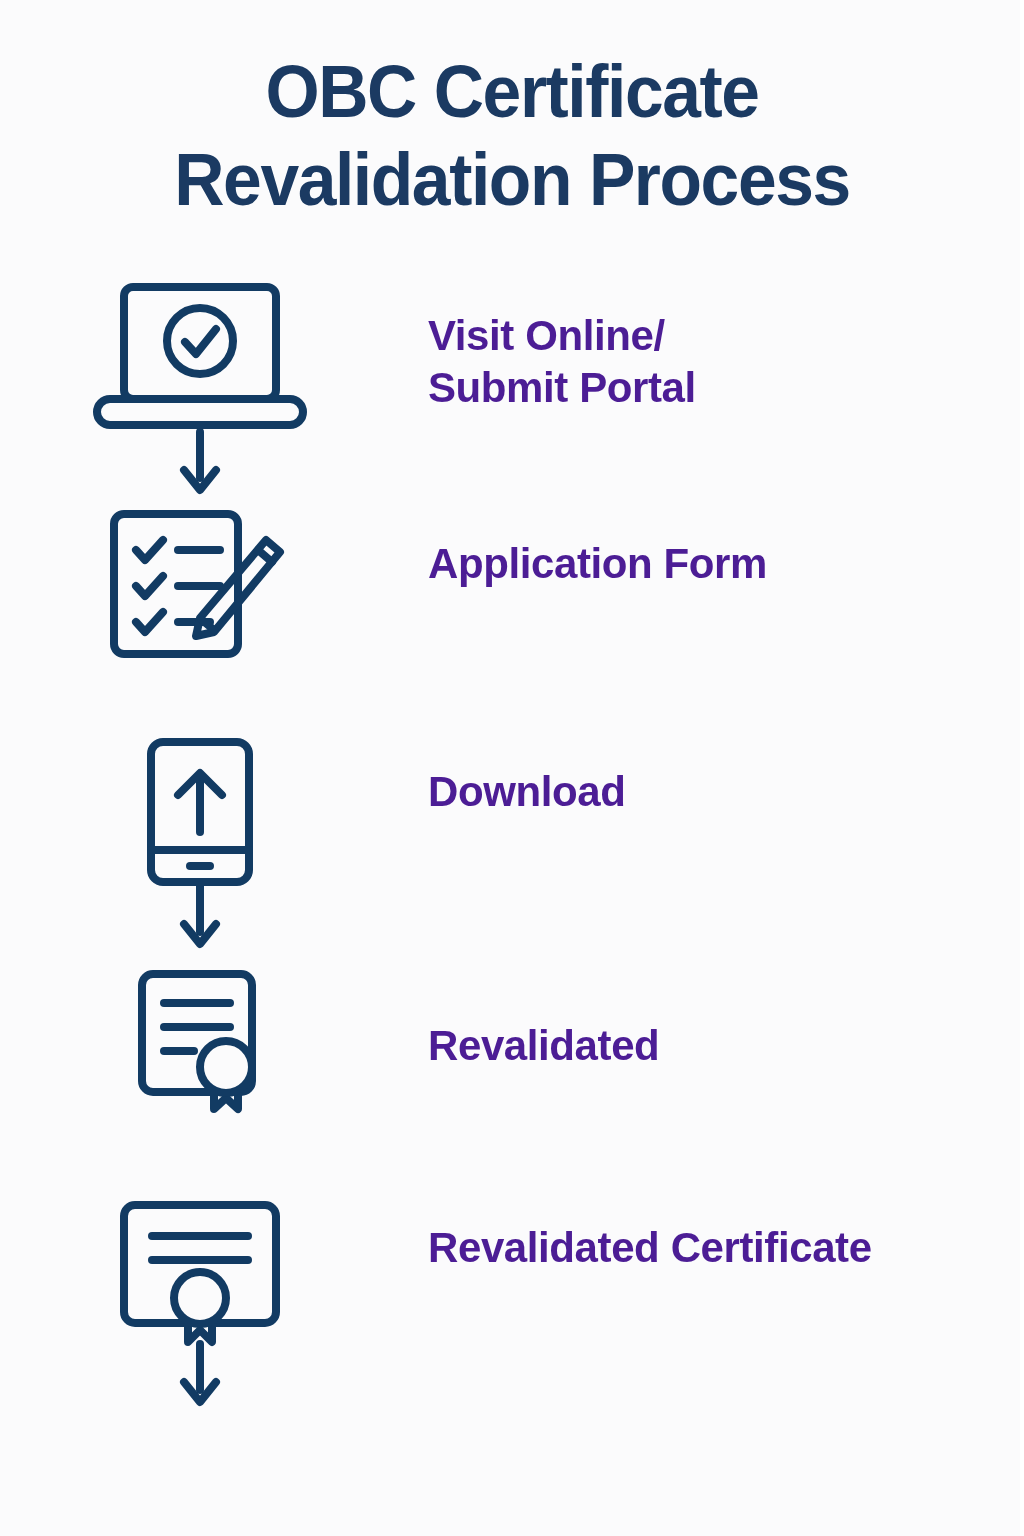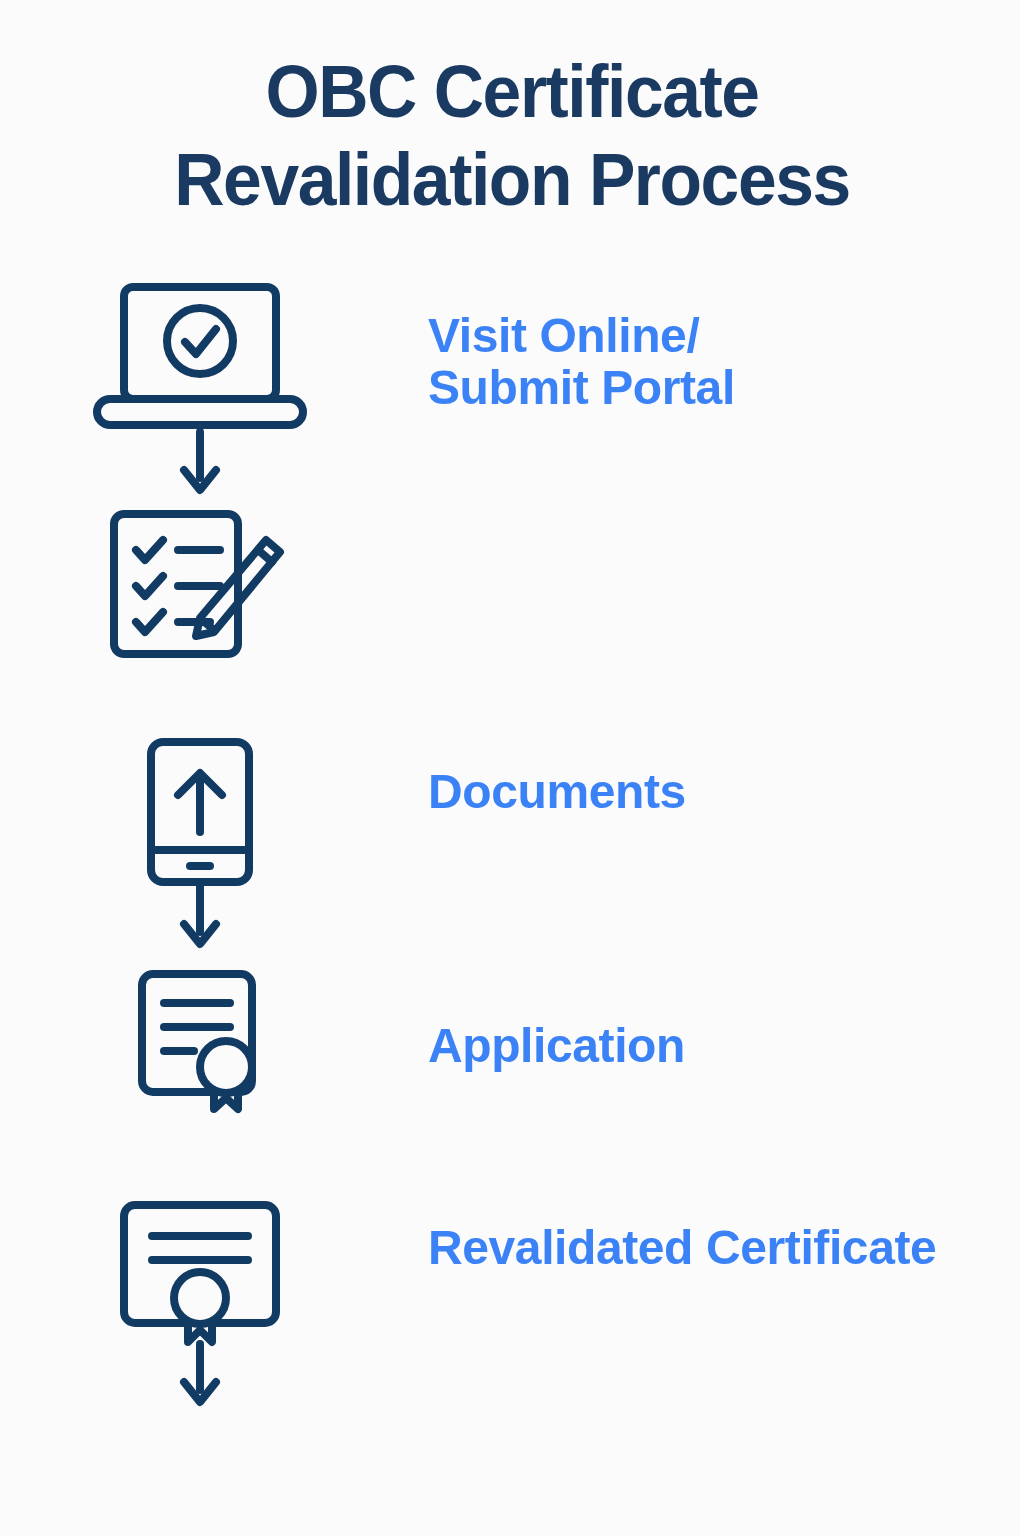--- a/index.html
+++ b/index.html
@@ -78,24 +78,24 @@
   .label-col {
     flex: 1 1 auto;
     padding-left: 28px;
     padding-top: 32px;
     box-sizing: border-box;
   }
   .label-line {
     display: block;
     font-family: "Liberation Sans", sans-serif;
     font-weight: 700;
-    font-size: 48px;
+    font-size: 42px;
     line-height: 52px;
     letter-spacing: -0.4px;
-    color: #3b82f6;
+    color: #4c1d95;
     white-space: nowrap;
   }
   .label-line.single {
     padding-top: 26px;
   }
 
   
   .arrow {
     position: absolute;
     left: 0;
@@ -155,20 +155,21 @@
             <path d="M72 42 h42"></path>
             <path d="M72 78 h42"></path>
             <path d="M72 114 h32"></path>
             <path d="M160 32 l14 12 -66 80 -18 4 4 -18 z"></path>
             <path d="M152 42 l14 12"></path>
             <path d="M96 112 l12 10"></path>
           </svg>
         </div>
       </div>
       <div class="label-col">
+        <span class="label-line">Application Form</span>
       </div>
       <div class="arrow a2">
         <svg width="44" height="68" viewBox="0 0 44 68" fill="none" stroke="#123b63" stroke-width="8" stroke-linecap="round" stroke-linejoin="round">
           <path d="M22 4 V50"></path>
           <path d="M6 42 L22 62 L38 42"></path>
         </svg>
       </div>
     </div>
 
     <div class="step">
@@ -177,21 +178,21 @@
           <svg width="110" height="150" viewBox="0 0 110 150" fill="none" stroke="#123b63" stroke-width="8" stroke-linecap="round" stroke-linejoin="round">
             <rect x="6" y="5" width="98" height="140" rx="12"></rect>
             <path d="M55 38 V95"></path>
             <path d="M33 58 L55 36 L77 58"></path>
             <path d="M6 113 h98"></path>
             <path d="M45 129 h20"></path>
           </svg>
         </div>
       </div>
       <div class="label-col">
-        <span class="label-line">Documents</span>
+        <span class="label-line">Download</span>
       </div>
       <div class="arrow a3">
         <svg width="44" height="68" viewBox="0 0 44 68" fill="none" stroke="#123b63" stroke-width="8" stroke-linecap="round" stroke-linejoin="round">
           <path d="M22 4 V50"></path>
           <path d="M6 42 L22 62 L38 42"></path>
         </svg>
       </div>
     </div>
 
 
@@ -202,21 +203,21 @@
             <rect x="6" y="5" width="110" height="118" rx="11"></rect>
             <path d="M28 34 h66"></path>
             <path d="M28 58 h66"></path>
             <path d="M28 82 h30"></path>
             <path d="M78 118 v22 l12 -11 l12 11 v-22" fill="#fbfbfc"></path>
             <circle cx="90" cy="98" r="26" fill="#fbfbfc"></circle>
           </svg>
         </div>
       </div>
       <div class="label-col">
-        <span class="label-line single">Application</span>
+        <span class="label-line single">Revalidated</span>
       </div>
 
     </div>
 
     <div class="step">
       <div class="icon-col">
         <div class="icon-box">
           <svg width="164" height="136" viewBox="0 0 164 136" fill="none" stroke="#123b63" stroke-width="8" stroke-linecap="round" stroke-linejoin="round">
             <rect x="6" y="5" width="152" height="118" rx="11"></rect>
             <path d="M34 36 h96"></path>

